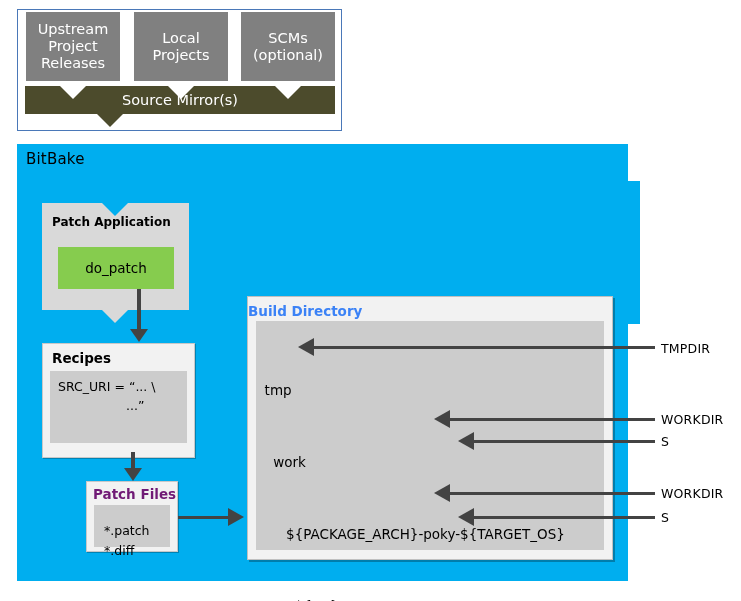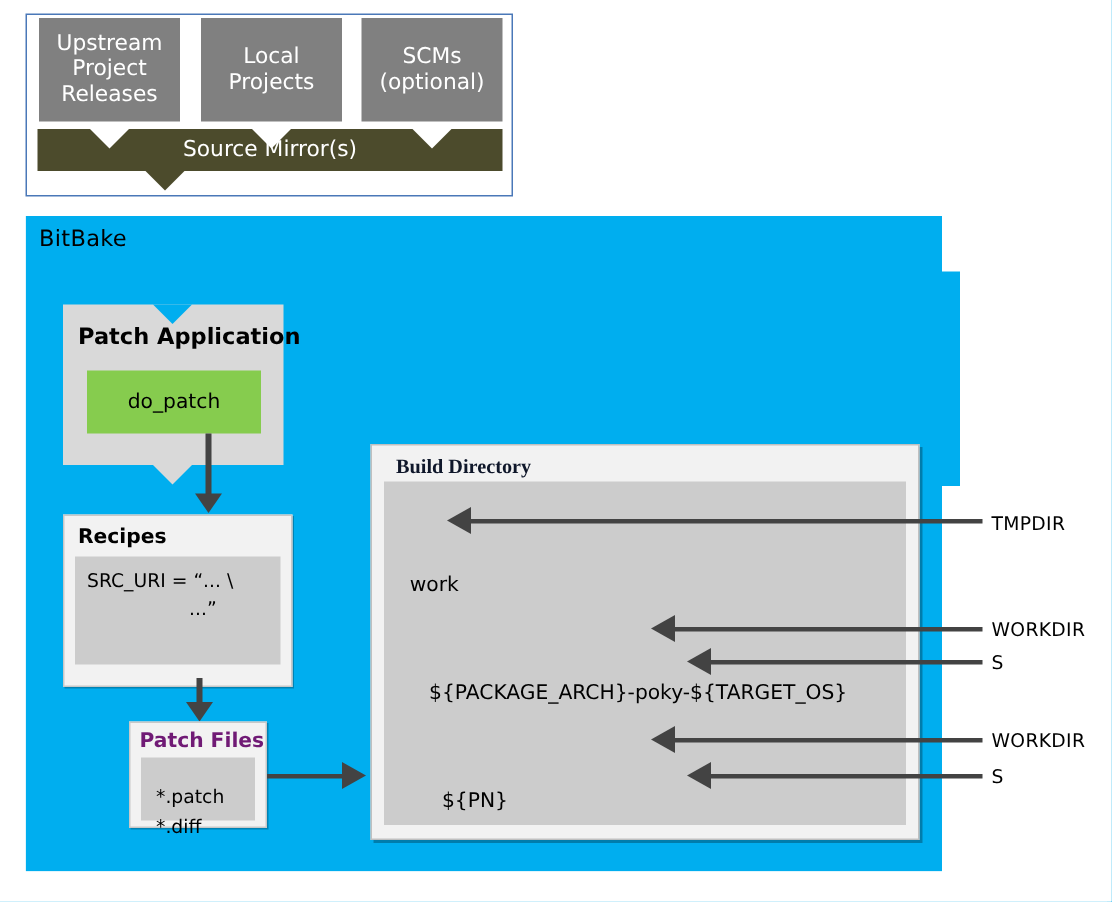--- a/index.html
+++ b/index.html
@@ -122,21 +122,21 @@
     left: 42px;
     top: 203px;
     width: 147px;
     height: 107px;
     background: #d9d9d9;
   }
   .patch-app-title {
     position: absolute;
     left: 52px;
     top: 215px;
-    font-size: 15px;
+    font-size: 12px;
     font-weight: bold;
     color: #000000;
   }
   .do-patch {
     position: absolute;
     left: 58px;
     top: 247px;
     width: 116px;
     height: 42px;
     background: #86cc4e;
@@ -226,26 +226,25 @@
     top: 296px;
     width: 366px;
     height: 264px;
     background: #f2f2f2;
     border: 1px solid #c0c0c0;
     box-sizing: border-box;
     box-shadow: 2px 2px 0 rgba(0,0,0,0.28);
   }
   .builddir-title {
     position: absolute;
-    left: 264px;
+    left: 248px;
     top: 303px;
     font-size: 13.5px;
     font-weight: bold;
-    color: #0f172a;
-    font-family: Liberation Serif, serif;
+    color: #3b82f6;
   }
   .builddir-inner {
     position: absolute;
     left: 256px;
     top: 321px;
     width: 348px;
     height: 229px;
     background: #cccccc;
   }
   .tree {
@@ -363,20 +362,21 @@
     <div>*.diff</div>
   </div>
 
   <div class="hline" style="left:178px; top:516px; width:52px;"></div>
   <div class="arrow-right" style="left:228px; top:508px;"></div>
 
   <div class="builddir"></div>
   <div class="builddir-title">Build Directory</div>
   <div class="builddir-inner"></div>
   <div class="tree">
+    <div>  tmp</div>
     <div>    work</div>
     <div>       ${PACKAGE_ARCH}-poky-${TARGET_OS}</div>
     <div>         ${PN}</div>
     
     
     
     
     
     
   </div>

